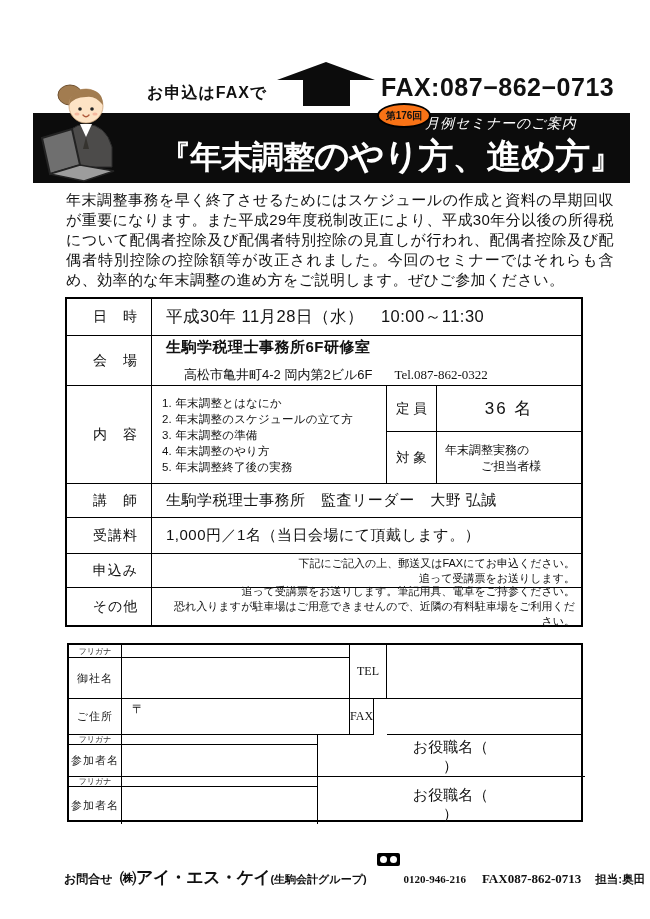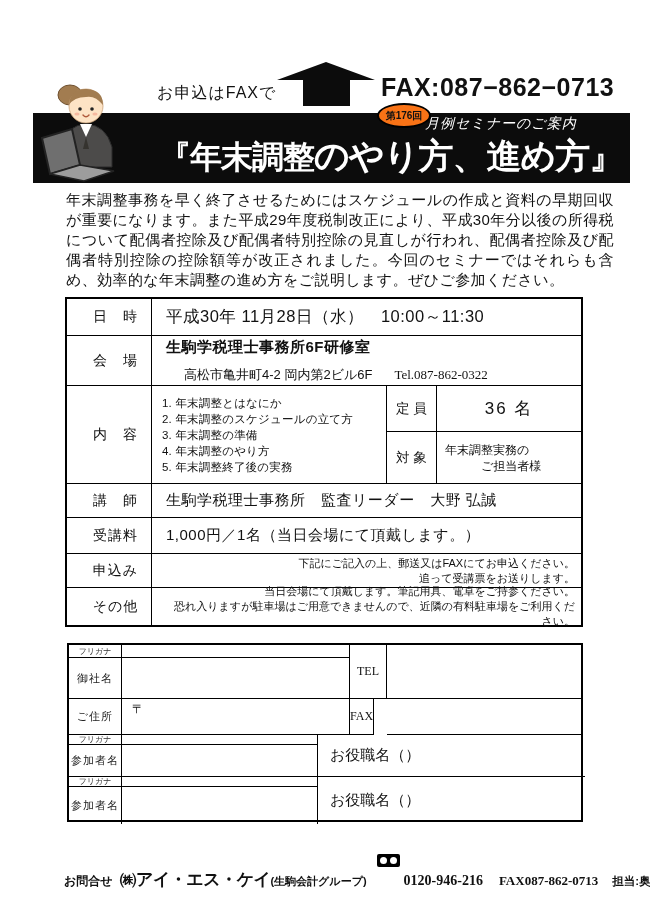--- a/index.html
+++ b/index.html
@@ -6,21 +6,21 @@
   html,body { background:#888; }
   body { font-family:"Liberation Sans", sans-serif; color:#111; }
   .page {
     position:relative; width:650px; height:919px; background:#ffffff;
     margin:0 auto; overflow:hidden;
   }
   .pre { white-space:pre-line; }
   .serif { font-family:"Liberation Serif", serif; }
 
   
-  .apply-label { position:absolute; left:157px; top:83px; font-size:16px; font-weight:normal; letter-spacing:1px; }
+  .apply-label { position:absolute; left:147px; top:83px; font-size:16px; font-weight:bold; letter-spacing:1px; }
   .fax-arrow { position:absolute; left:277px; top:62px; width:98px; height:44px; }
   .fax-number { position:absolute; left:381px; top:73px; font-size:25px; font-weight:bold; letter-spacing:0.5px; white-space:nowrap; }
 
   .banner { position:absolute; left:33px; top:113px; width:597px; height:70px; background:#0c0c0c; }
   .series-label { position:absolute; left:392px; top:2px; color:#fff; font-style:italic; font-size:14px; letter-spacing:1px; }
   .badge {
     position:absolute; left:377px; top:103px; width:54px; height:25px;
     background:#f97316; border:2px solid #000; border-radius:50%;
     display:flex; align-items:center; justify-content:center;
     font-size:10px; font-weight:bold; z-index:3;
@@ -77,41 +77,41 @@
   
   .form-table { position:absolute; left:67px; top:643px; width:516px; height:179px; border:2px solid #000; background:#fff; }
   .cell { position:absolute; }
   .b-r { border-right:1px solid #000; }
   .b-b { border-bottom:1px solid #000; }
   .b-l { border-left:1px solid #000; }
   .lbl-s { font-size:8px; color:#333; display:flex; align-items:center; justify-content:center; }
   .lbl-m { font-size:11px; color:#222; display:flex; align-items:center; justify-content:center; letter-spacing:1px; }
   .lbl-serif { font-family:"Liberation Serif", serif; font-size:12px; display:flex; align-items:center; justify-content:center; }
   .postal { font-size:12px; padding:2px 0 0 10px; }
-  .jobtitle { display:flex; align-items:center; justify-content:flex-start; padding:0 14px 0 12px; font-family:"Liberation Serif", serif; font-size:15px; }
+  .jobtitle { display:flex; align-items:center; justify-content:flex-end; padding:0 14px 0 12px; font-family:"Liberation Serif", serif; font-size:15px;flex-direction:column; }
 
   
   .footer {
     position:absolute; left:64px; top:829px; width:560px;
     display:flex; align-items:baseline; white-space:nowrap; font-weight:bold;
   }
   .f-contact { font-size:12px; }
   .f-company { font-size:17px; margin-left:7px; letter-spacing:-0.5px; }
   .f-group   { font-size:11px; }
   .freedial {
     position:relative; width:23px; height:13px; background:#000; border-radius:2px;
     align-self:center; margin:0 4px 0 10px; flex:0 0 23px;
   }
   .freedial::before, .freedial::after {
     content:""; position:absolute; top:3px; width:7px; height:7px;
     border-radius:50%; background:#fff;
   }
   .freedial::before { left:3px; }
   .freedial::after  { right:3px; }
-  .f-number { font-family:"Liberation Serif", serif; font-size:14px;margin-top:44px; }
+  .f-number { font-family:"Liberation Serif", serif; font-size:11px;margin-top:44px; }
   .f-fax    { font-family:"Liberation Serif", serif; font-size:13px; margin-left:16px; }
   .f-staff  { font-size:11.5px; margin-left:14px; }
 </style>
 </head>
 <body>
 
 <div class="page">
 
   <div class="apply-label">お申込はFAXで</div>
 
@@ -209,21 +209,21 @@
       <div class="it-label">申込み</div>
       <div class="it-value">
           <span class="small-value pre">下記にご記入の上、郵送又はFAXにてお申込ください。
 追って受講票をお送りします。</span>
         </div>
     </div>
 
     <div class="it-row" style="height:38px">
       <div class="it-label">その他</div>
       <div class="it-value">
-          <span class="small-value pre">当日会場にて頂戴します。筆記用具、電卓をご持参ください。
+          <span class="small-value pre">追って受講票をお送りします。筆記用具、電卓をご持参ください。
 恐れ入りますが駐車場はご用意できませんので、近隣の有料駐車場をご利用ください。</span>
         </div>
     </div>
   </div>
 
   <div class="form-table">
 
     <div class="cell lbl-s b-r b-b" style="left:0;top:0;width:53px;height:13px">フリガナ</div>
     <div class="cell lbl-m b-r b-b" style="left:0;top:13px;width:53px;height:41px">御社名</div>
     <div class="cell lbl-m b-r b-b" style="left:0;top:54px;width:53px;height:36px">ご住所</div>

